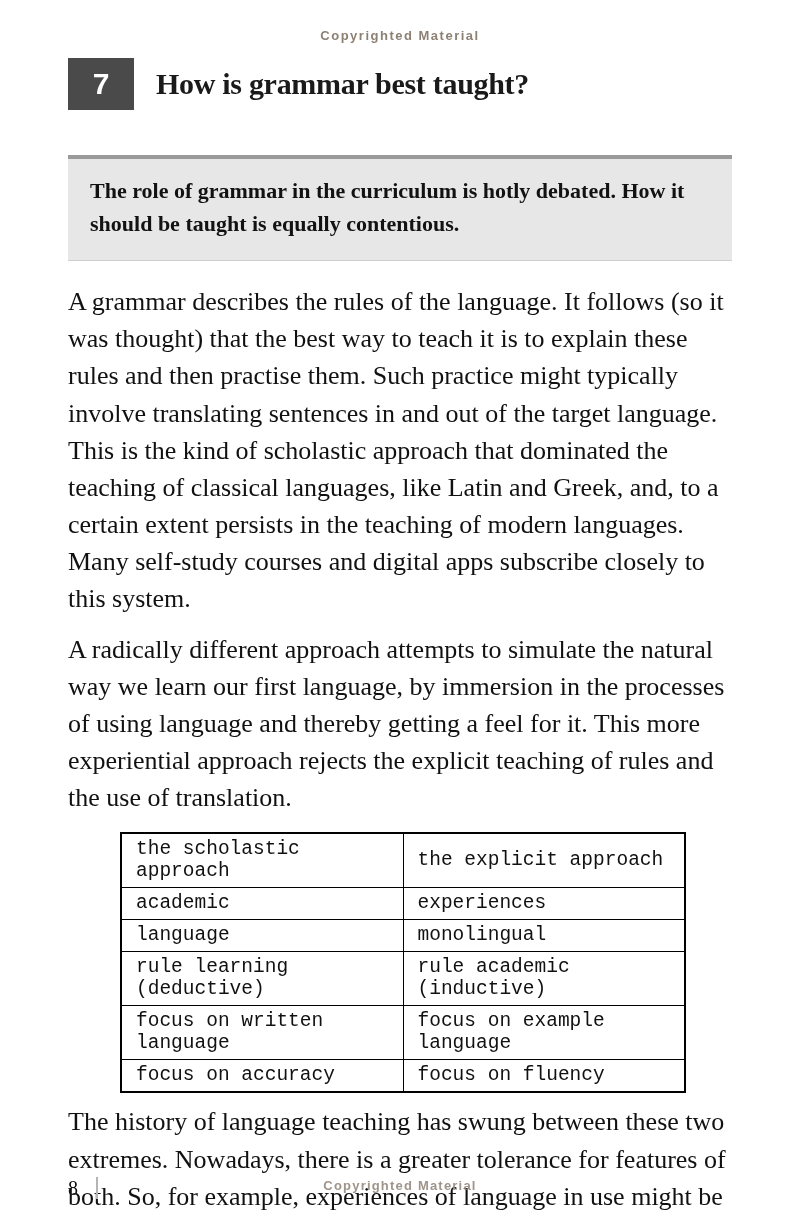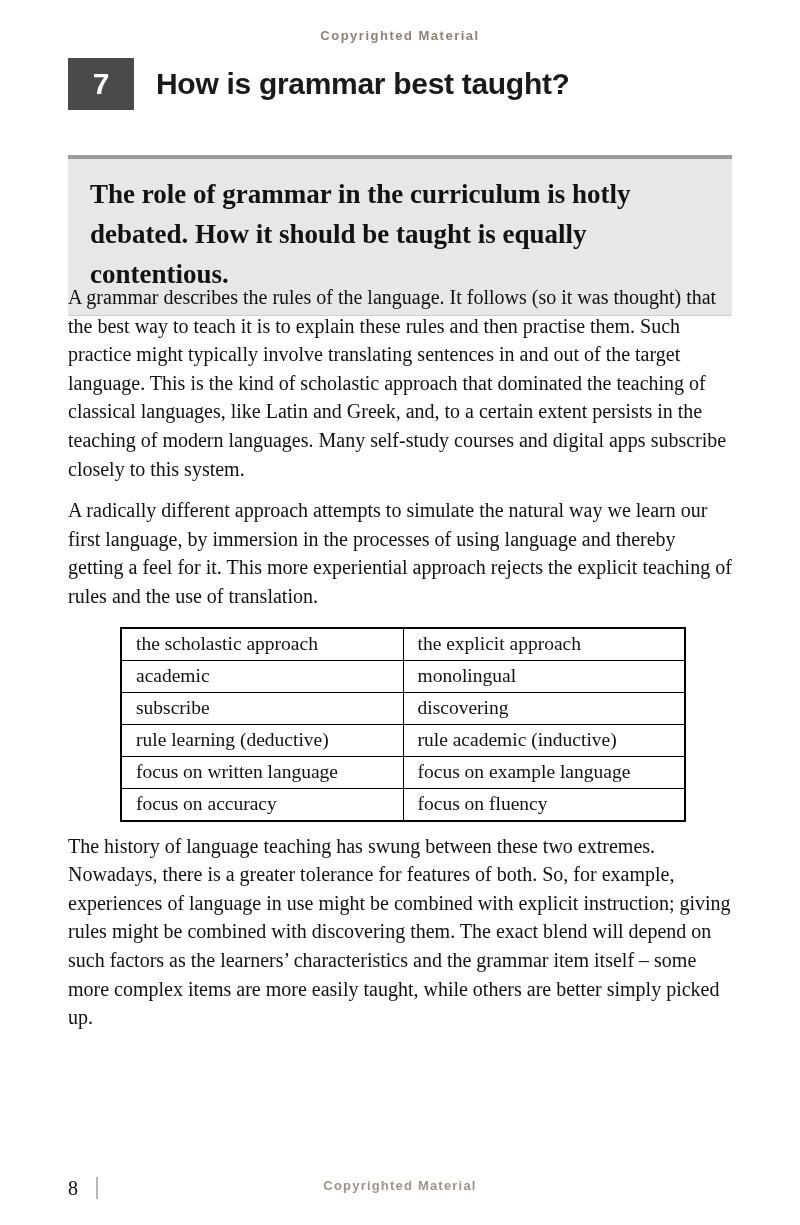--- a/index.html
+++ b/index.html
@@ -42,66 +42,67 @@
     color: #ffffff;
     display: flex;
     align-items: center;
     justify-content: center;
     font-family: "Liberation Sans", sans-serif;
     font-weight: bold;
     font-size: 30px;
     flex-shrink: 0;
   }
   .page-title {
-    font-family: Liberation Sans, sans-serif;
+    font-family: Liberation Serif, serif;
     font-weight: bold;
     font-size: 30px;
     letter-spacing: -0.3px;
     color: #1a1a1a;
   }
   .callout-box {
     position: absolute;
     top: 155px;
     left: 68px;
     right: 68px;
     background: #e7e7e7;
     border-top: 4px solid #9a9a9a;
     border-bottom: 1px solid #cfcfcf;
     padding: 16px 22px 20px 22px;
   }
   .callout-text {
     font-family: "Liberation Serif", serif;
     font-weight: bold;
-    font-size: 27px;
+    font-size: 22px;
     line-height: 1.48;
     color: #121212;
   }
   .body-copy {
     position: absolute;
     top: 283px;
     left: 68px;
     right: 66px;
   }
   .body-copy p {
-    font-size: 20px;
+    font-size: 26px;
     line-height: 1.43;
     color: #111111;
     margin-bottom: 13px;
   }
   .comparison-table {
     border-collapse: collapse;
     margin: 16px 0 10px 52px;
     border: 2px solid #000000;
   }
   .comparison-table td {
     border: 1px solid #000000;
     width: 282px;
     padding: 4px 14px 5px 14px;
     font-size: 19.5px;
     color: #111111;
+    font-family: Liberation Mono, monospace;
   }
   .footer {
     position: absolute;
     bottom: 24px;
     left: 68px;
     right: 68px;
     display: flex;
     align-items: center;
     height: 26px;
   }
@@ -159,25 +160,25 @@
     <p>A radically different approach attempts to simulate the natural way we learn our first language, by immersion in the processes of using language and thereby getting a feel for it. This more experiential approach rejects the explicit teaching of rules and the use of translation.</p>
 
     <table class="comparison-table">
       <tbody>
         <tr>
           <td>the scholastic approach</td>
           <td>the explicit approach</td>
         </tr>
         <tr>
           <td>academic</td>
+          <td>experiences</td>
+        </tr>
+        <tr>
+          <td>language</td>
           <td>monolingual</td>
-        </tr>
-        <tr>
-          <td>subscribe</td>
-          <td>discovering</td>
         </tr>
         <tr>
           <td>rule learning (deductive)</td>
           <td>rule academic (inductive)</td>
         </tr>
         <tr>
           <td>focus on written language</td>
           <td>focus on example language</td>
         </tr>
         <tr>

